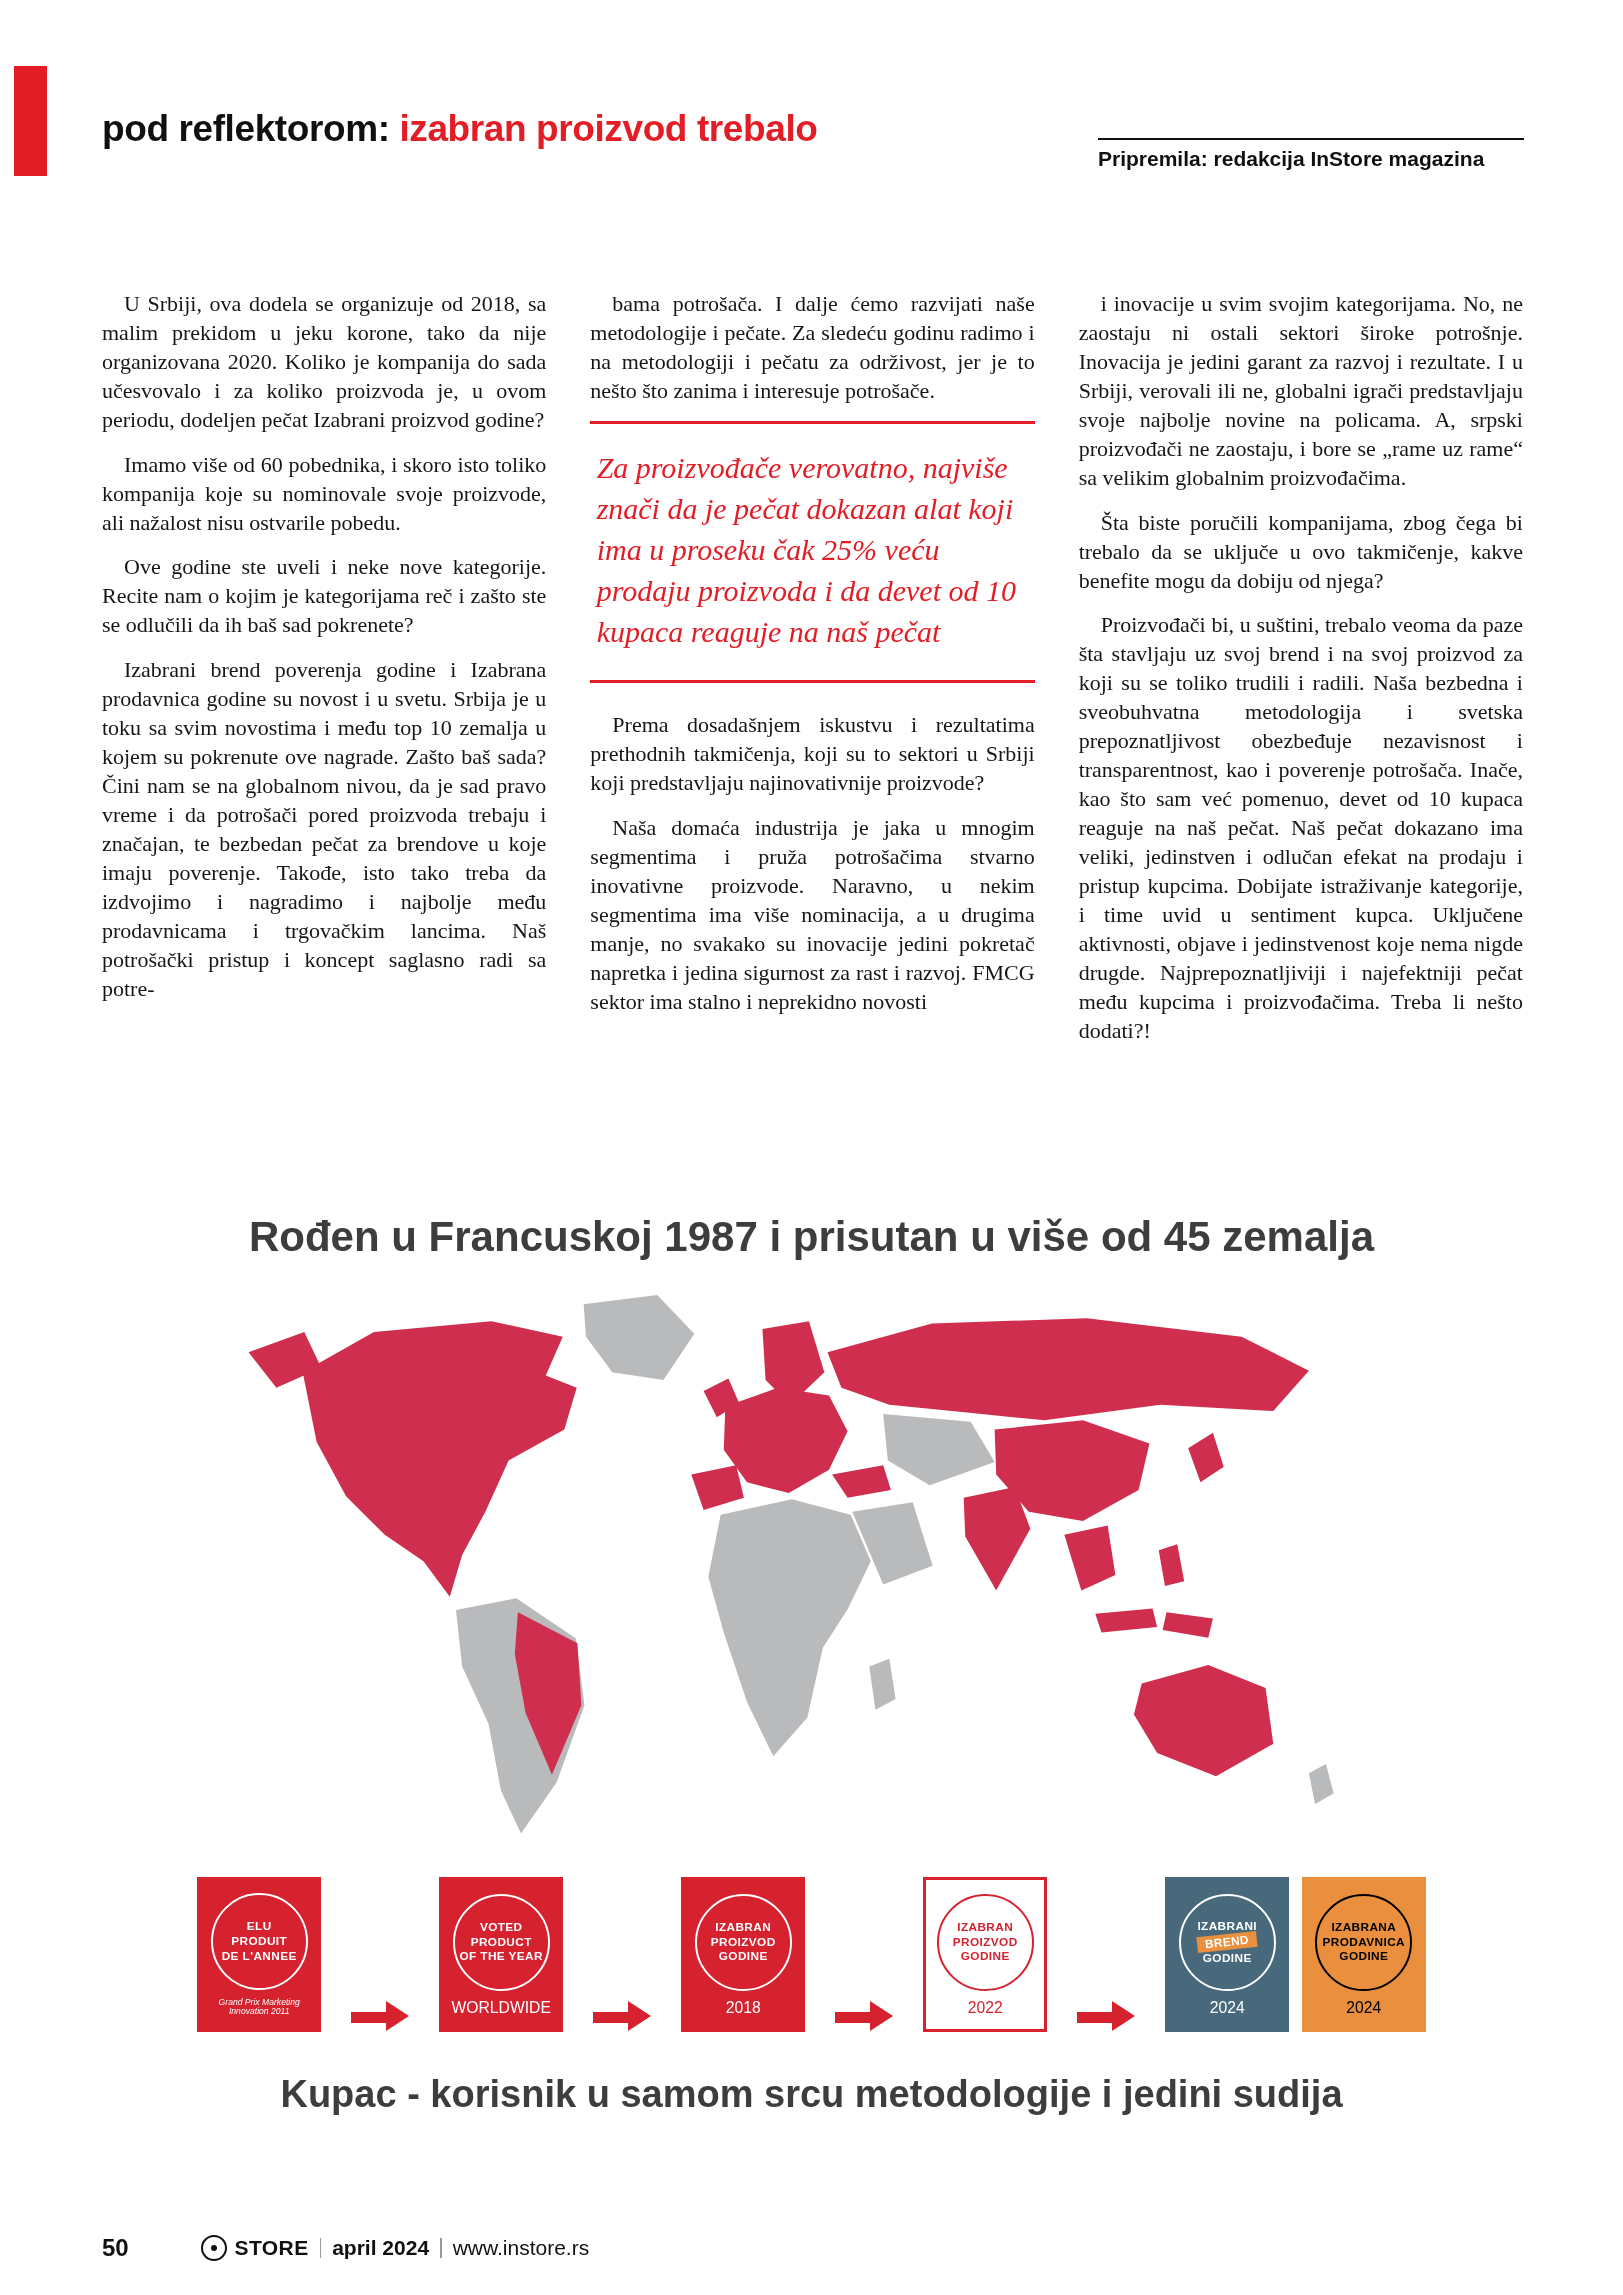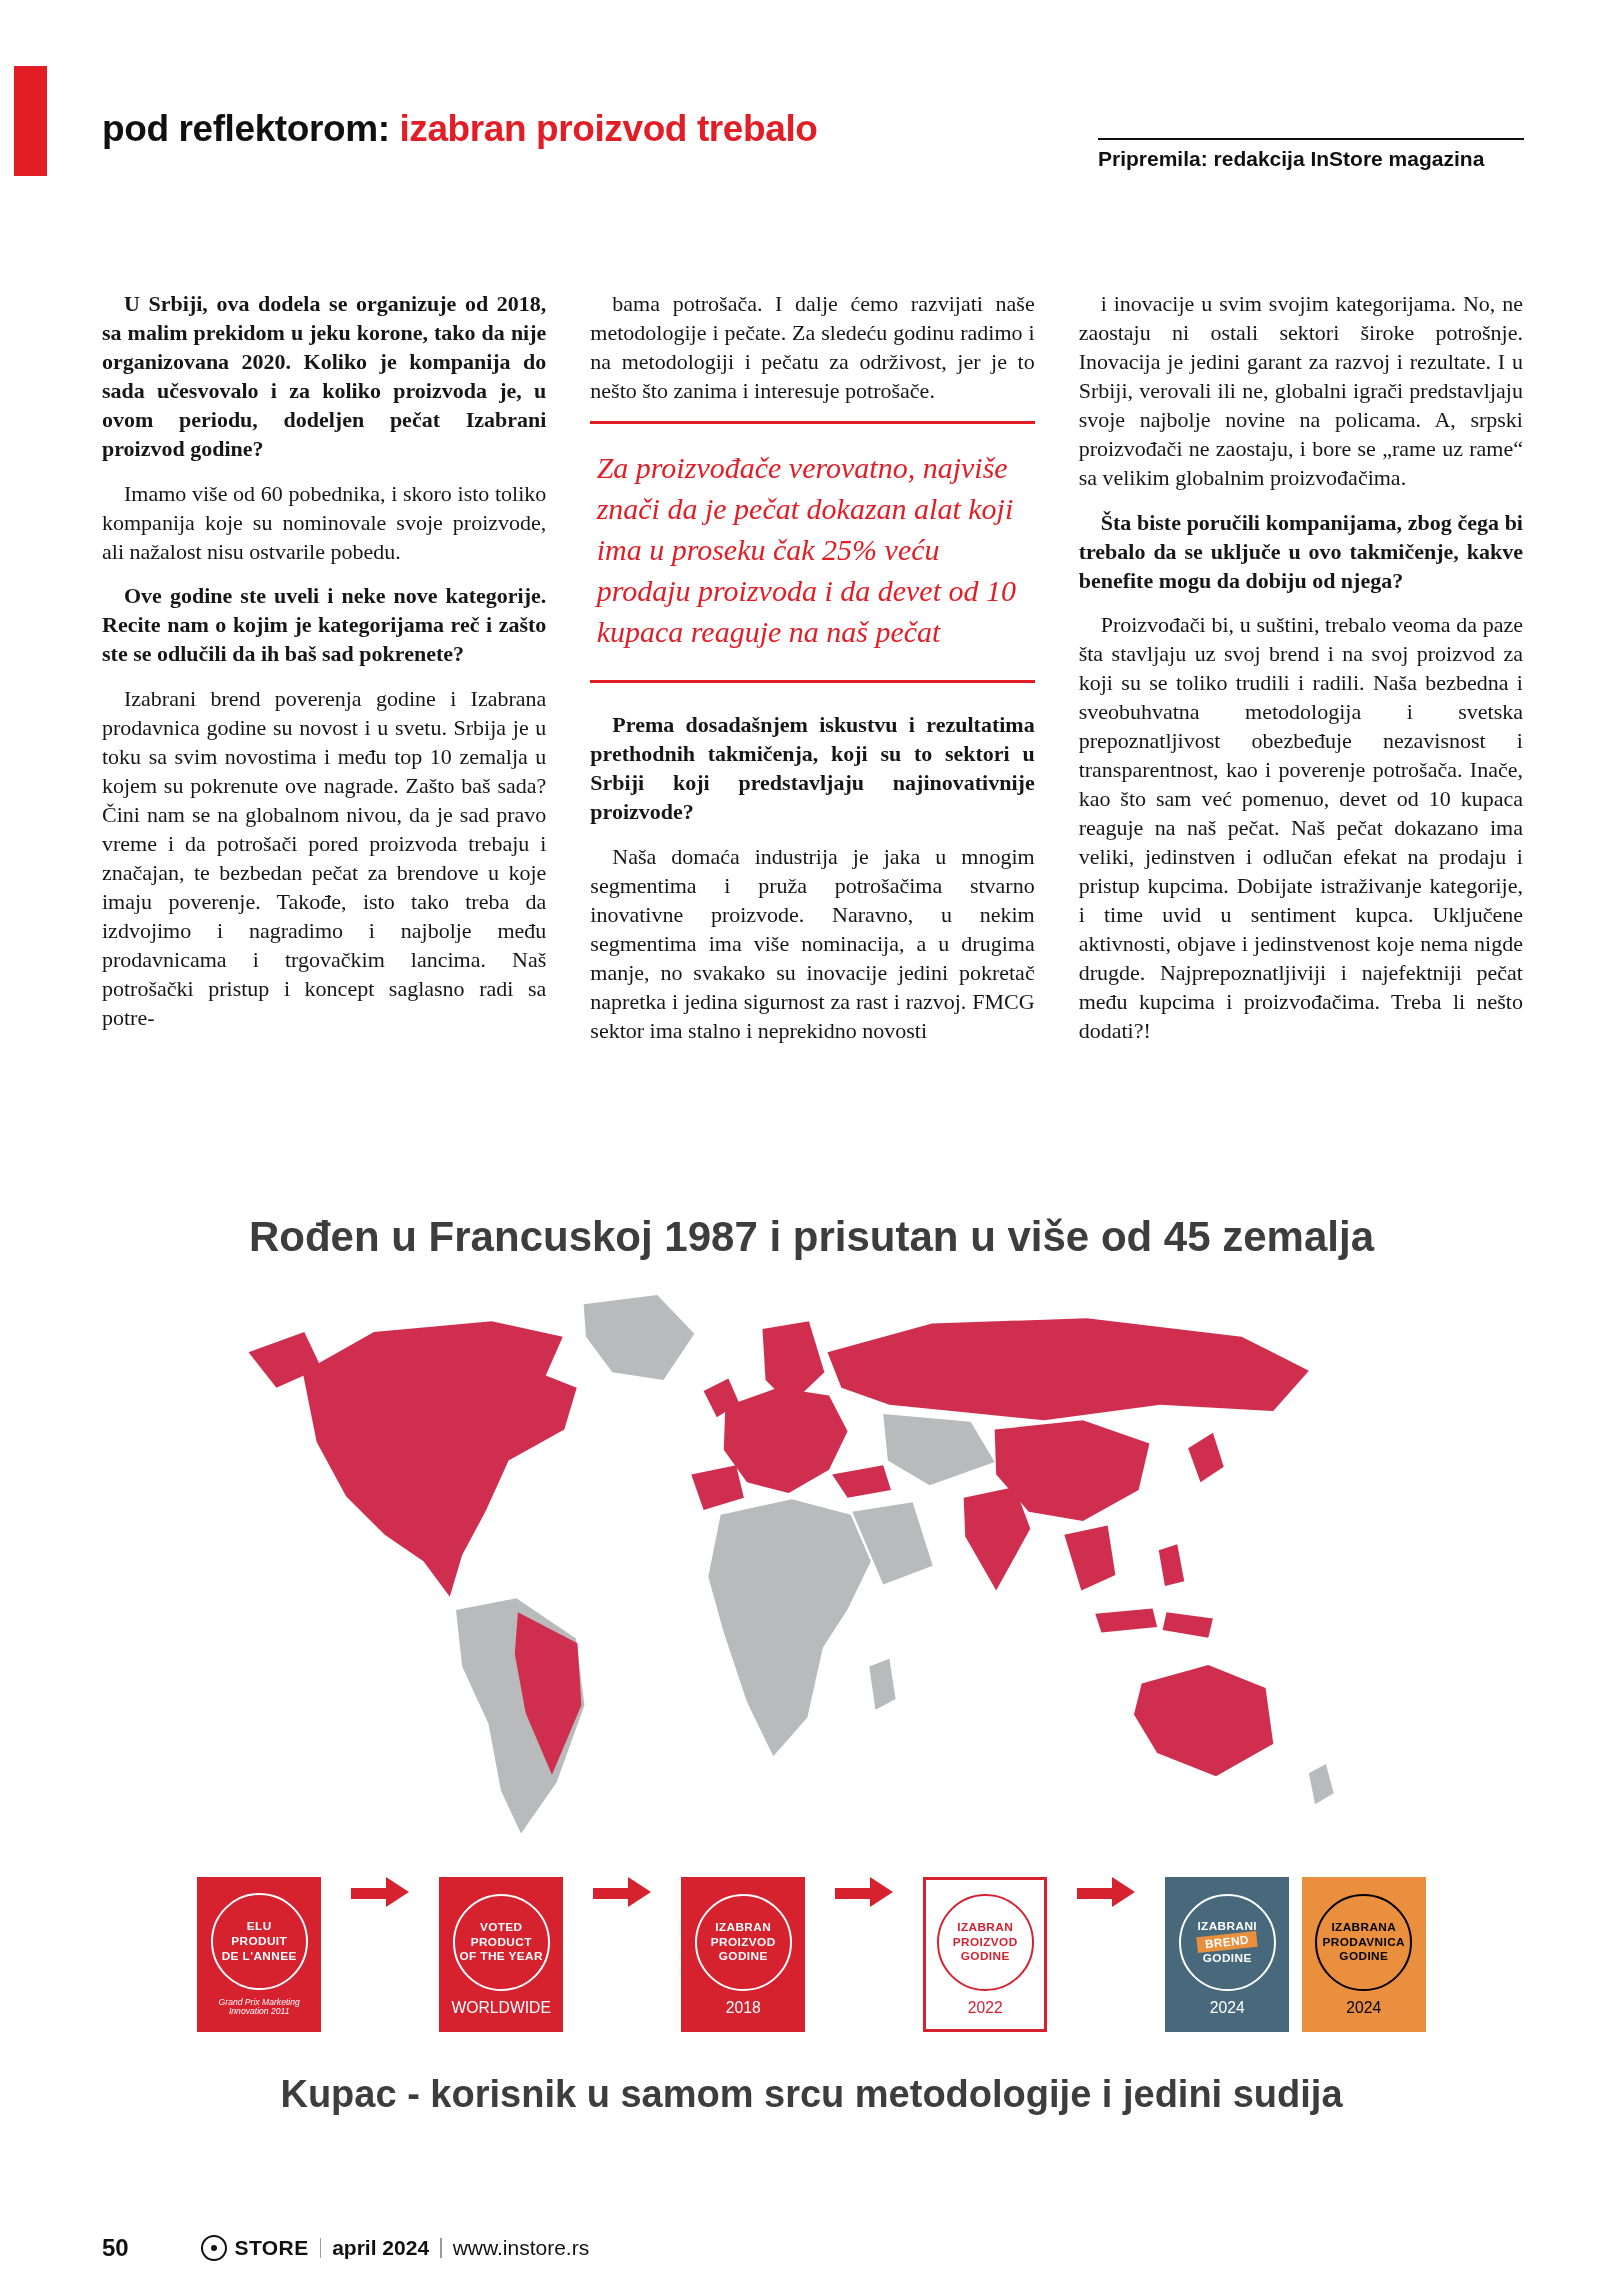--- a/index.html
+++ b/index.html
@@ -17,37 +17,37 @@
   .k-black { color:#101010; }
   .k-red { color:#e21d25; }
   .byline-wrap { position:absolute; left:1098px; top:138px; width:426px; }
   .byline-rule { border-top:2.4px solid #101010; margin-bottom:7px; }
   .byline { font-family:"Liberation Sans", sans-serif; font-weight:bold; font-size:21px; color:#101010; }
 
   
   .columns { position:absolute; left:102px; top:289px; width:1421px; display:flex; gap:44px; }
   .col { flex:1 1 0; min-width:0; }
   .col p { margin:0 0 15.7px; text-indent:22px; font-size:22px; line-height:29px; text-align:justify; }
-  .col p.q { font-weight:bold; }
+  .col p.q { font-weight:normal; }
   .pullquote {
     margin:14px 0 27px; padding:23.6px 6.3px 28px;
     border-top:3.9px solid #e21d25; border-bottom:3.9px solid #e21d25;
     text-align:left; font-style:italic; color:#e21d25;
     font-size:30px; line-height:41px;
   }
   .pullquote span { display:block; }
 
   
   .map-figure { position:absolute; left:0; top:1213px; width:1623px; margin:0; text-align:center; }
   .map-title { font-family:"Liberation Sans", sans-serif; font-weight:bold; font-size:42px; color:#3d3d3d; }
   .map-svg { display:block; margin:20.4px auto 0; width:1178px; height:565px; }
   .map-caption { margin-top:41px; font-family:"Liberation Sans", sans-serif; font-weight:bold; font-size:38px; color:#3d3d3d; }
 
   
-  .badges-row { margin-top:31px; display:flex; align-items:flex-start; justify-content:center; gap:30px; }
+  .badges-row { margin-top:31px; display:flex; align-items:flex-end; justify-content:center; gap:30px; }
   .badge {
     width:124px; height:155px; display:flex; flex-direction:column; align-items:center; justify-content:center;
     gap:7.9px; font-family:"Liberation Sans", sans-serif; box-sizing:border-box; flex:none;
   }
   .badge .seal {
     width:93px; height:93px; border-radius:50%; border:2.4px solid currentColor;
     display:flex; flex-direction:column; align-items:center; justify-content:center; gap:1.6px;
     font-weight:bold; font-size:11.8px; letter-spacing:0.4px; text-transform:uppercase; line-height:1.1;
   }
   .badge .badge-bottom { font-weight:normal; font-size:15.7px; line-height:1.1; }

